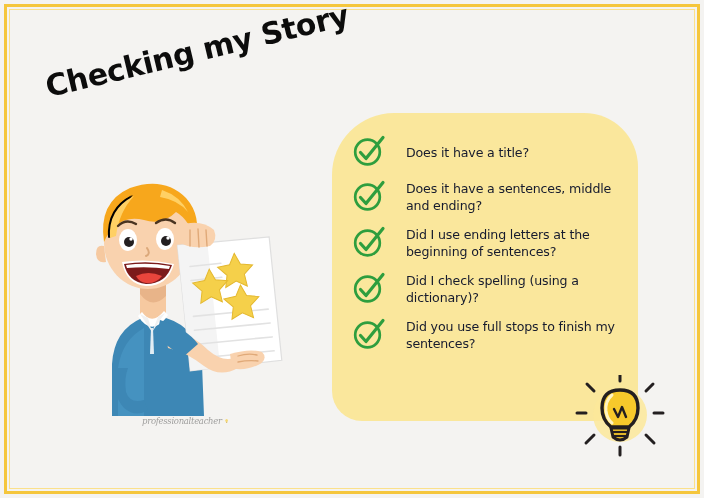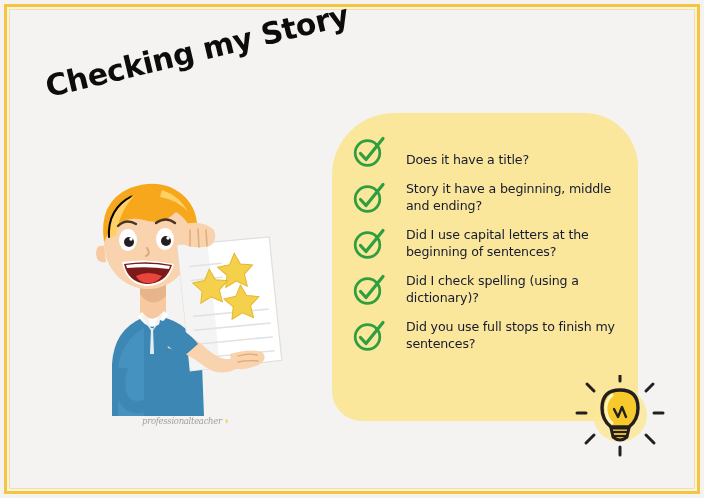--- a/index.html
+++ b/index.html
@@ -100,21 +100,21 @@
 
   .checklist {
     position: absolute;
     left: 352px;
     top: 134px;
     width: 278px;
   }
 
   .check-row {
     display: flex;
-    align-items: flex-end;
+    align-items: center;
     margin-bottom: 9px;
     min-height: 34px;
   }
   .check-icon {
     flex: 0 0 auto;
     width: 34px;
     height: 32px;
     margin-right: 20px;
   }
   .check-icon svg { display: block; }
@@ -253,31 +253,31 @@
       <span class="check-label">Does it have a title?</span>
     </div>
 
     <div class="check-row">
       <span class="check-icon">
         <svg width="34" height="32" viewBox="0 0 34 32" xmlns="http://www.w3.org/2000/svg">
           <circle cx="15.5" cy="17" r="12.3" fill="none" stroke="#2e9e3e" stroke-width="2.7"></circle>
           <path d="M8.5 17.5 L14 23.5 L31 2.5" fill="none" stroke="#2e9e3e" stroke-width="3.2" stroke-linecap="round" stroke-linejoin="round"></path>
         </svg>
       </span>
-      <span class="check-label">Story it have a beginning, middle and ending?</span>
-    </div>
-
-    <div class="check-row">
-      <span class="check-icon">
-        <svg width="34" height="32" viewBox="0 0 34 32" xmlns="http://www.w3.org/2000/svg">
-          <circle cx="15.5" cy="17" r="12.3" fill="none" stroke="#2e9e3e" stroke-width="2.7"></circle>
-          <path d="M8.5 17.5 L14 23.5 L31 2.5" fill="none" stroke="#2e9e3e" stroke-width="3.2" stroke-linecap="round" stroke-linejoin="round"></path>
-        </svg>
-      </span>
-      <span class="check-label">Did I use capital letters at the beginning of sentences?</span>
+      <span class="check-label">Does it have a sentences, middle and ending?</span>
+    </div>
+
+    <div class="check-row">
+      <span class="check-icon">
+        <svg width="34" height="32" viewBox="0 0 34 32" xmlns="http://www.w3.org/2000/svg">
+          <circle cx="15.5" cy="17" r="12.3" fill="none" stroke="#2e9e3e" stroke-width="2.7"></circle>
+          <path d="M8.5 17.5 L14 23.5 L31 2.5" fill="none" stroke="#2e9e3e" stroke-width="3.2" stroke-linecap="round" stroke-linejoin="round"></path>
+        </svg>
+      </span>
+      <span class="check-label">Did I use ending letters at the beginning of sentences?</span>
     </div>
 
     <div class="check-row">
       <span class="check-icon">
         <svg width="34" height="32" viewBox="0 0 34 32" xmlns="http://www.w3.org/2000/svg">
           <circle cx="15.5" cy="17" r="12.3" fill="none" stroke="#2e9e3e" stroke-width="2.7"></circle>
           <path d="M8.5 17.5 L14 23.5 L31 2.5" fill="none" stroke="#2e9e3e" stroke-width="3.2" stroke-linecap="round" stroke-linejoin="round"></path>
         </svg>
       </span>
       <span class="check-label">Did I check spelling (using a dictionary)?</span>

